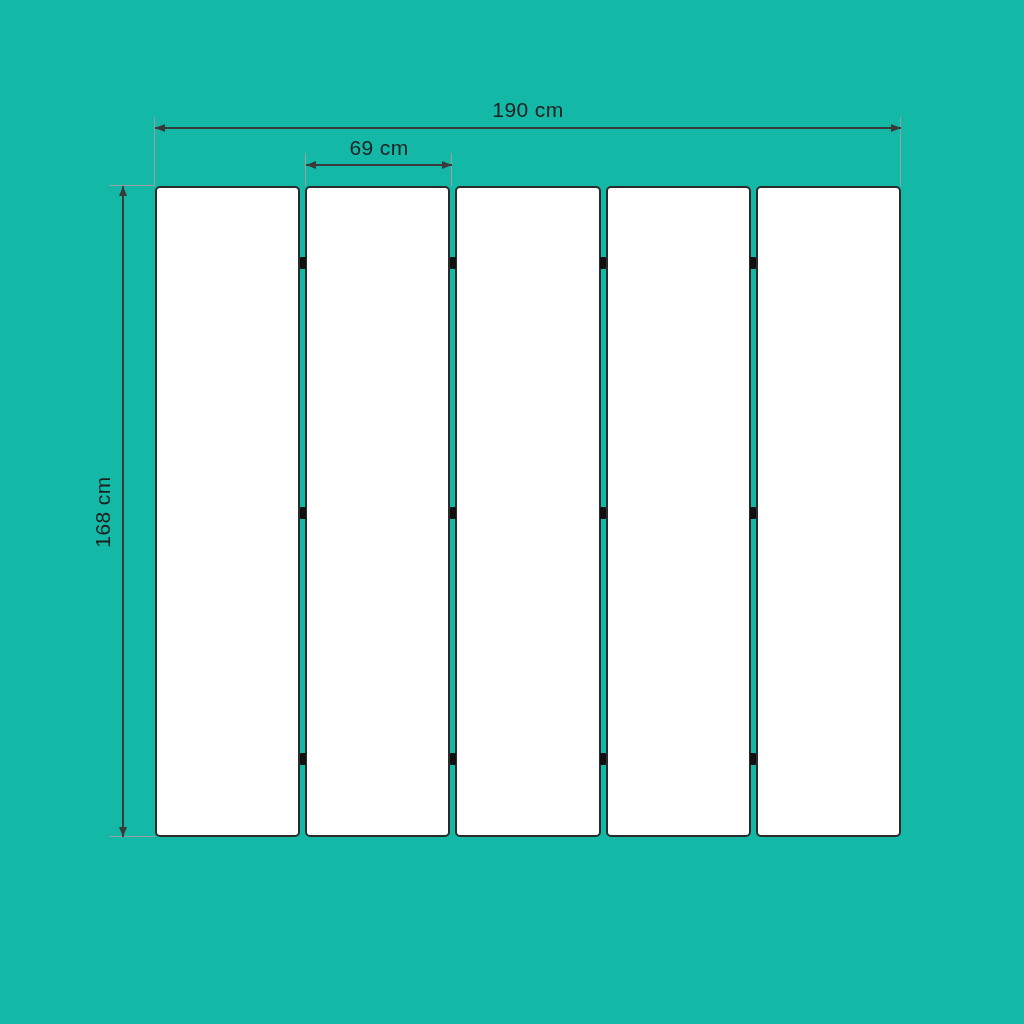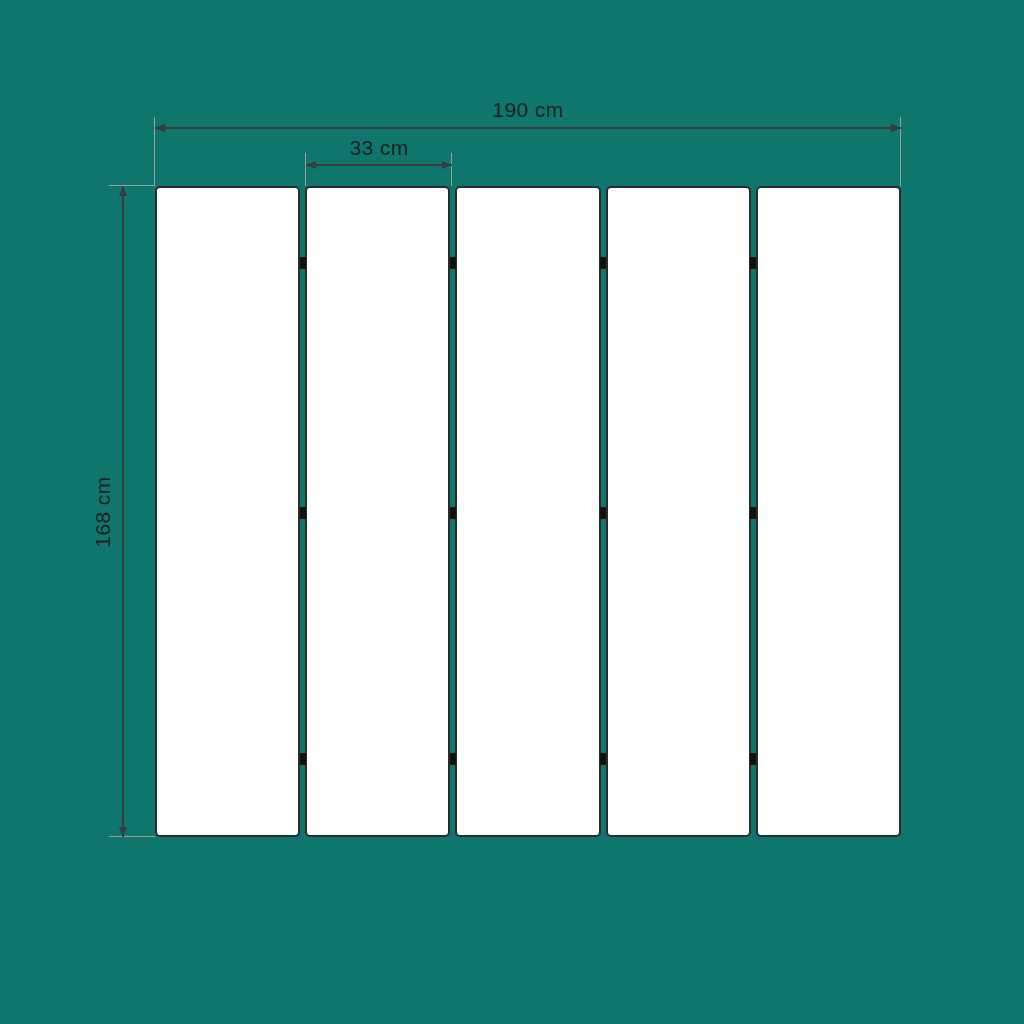--- a/index.html
+++ b/index.html
@@ -4,21 +4,21 @@
 <style>
   html, body {
     margin: 0;
     padding: 0;
     background: #ffffff;
   }
   .canvas {
     position: relative;
     width: 1024px;
     height: 1024px;
-    background: #0f766e;
+    background: #14b8a6;
     overflow: hidden;
     font-family: "Liberation Sans", "DejaVu Sans", sans-serif;
   }
   .dim-label {
     position: absolute;
     color: #1f1f1f;
     font-size: 21px;
     letter-spacing: 0.4px;
     text-align: center;
     line-height: 26px;
@@ -90,21 +90,21 @@
 
 <div class="canvas">
 
   <div class="dim-label" style="left:428px; top:97px; width:200px;">190 cm</div>
   <div class="ext-line-v" style="left:154px; top:117px; height:69px;"></div>
   <div class="ext-line-v" style="left:900px; top:117px; height:69px;"></div>
   <div class="dim-line-h" style="left:155px; top:127px; width:746px;"></div>
   <div class="arrow arrow-left" style="left:155px; top:124px;"></div>
   <div class="arrow arrow-right" style="left:891px; top:124px;"></div>
 
-  <div class="dim-label" style="left:309px; top:135px; width:140px;">33 cm</div>
+  <div class="dim-label" style="left:309px; top:135px; width:140px;">69 cm</div>
   <div class="ext-line-v" style="left:305px; top:153px; height:33px;"></div>
   <div class="ext-line-v" style="left:451px; top:153px; height:33px;"></div>
   <div class="dim-line-h" style="left:306px; top:164px; width:146px;"></div>
   <div class="arrow arrow-left" style="left:306px; top:161px;"></div>
   <div class="arrow arrow-right" style="left:442px; top:161px;"></div>
 
   <div class="label-height-wrap">
     <div class="dim-label" style="left:0; top:0; width:90px;">168 cm</div>
   </div>
   <div class="ext-line-h" style="left:109px; top:185px; width:46px;"></div>

